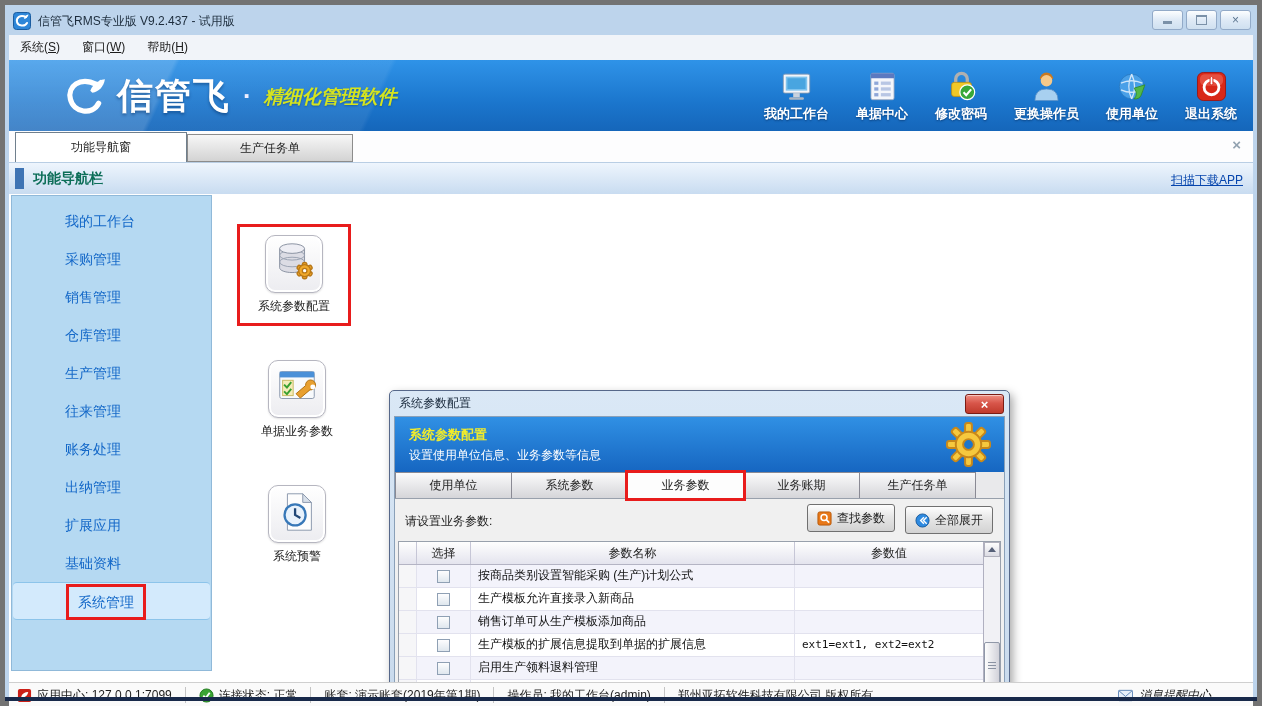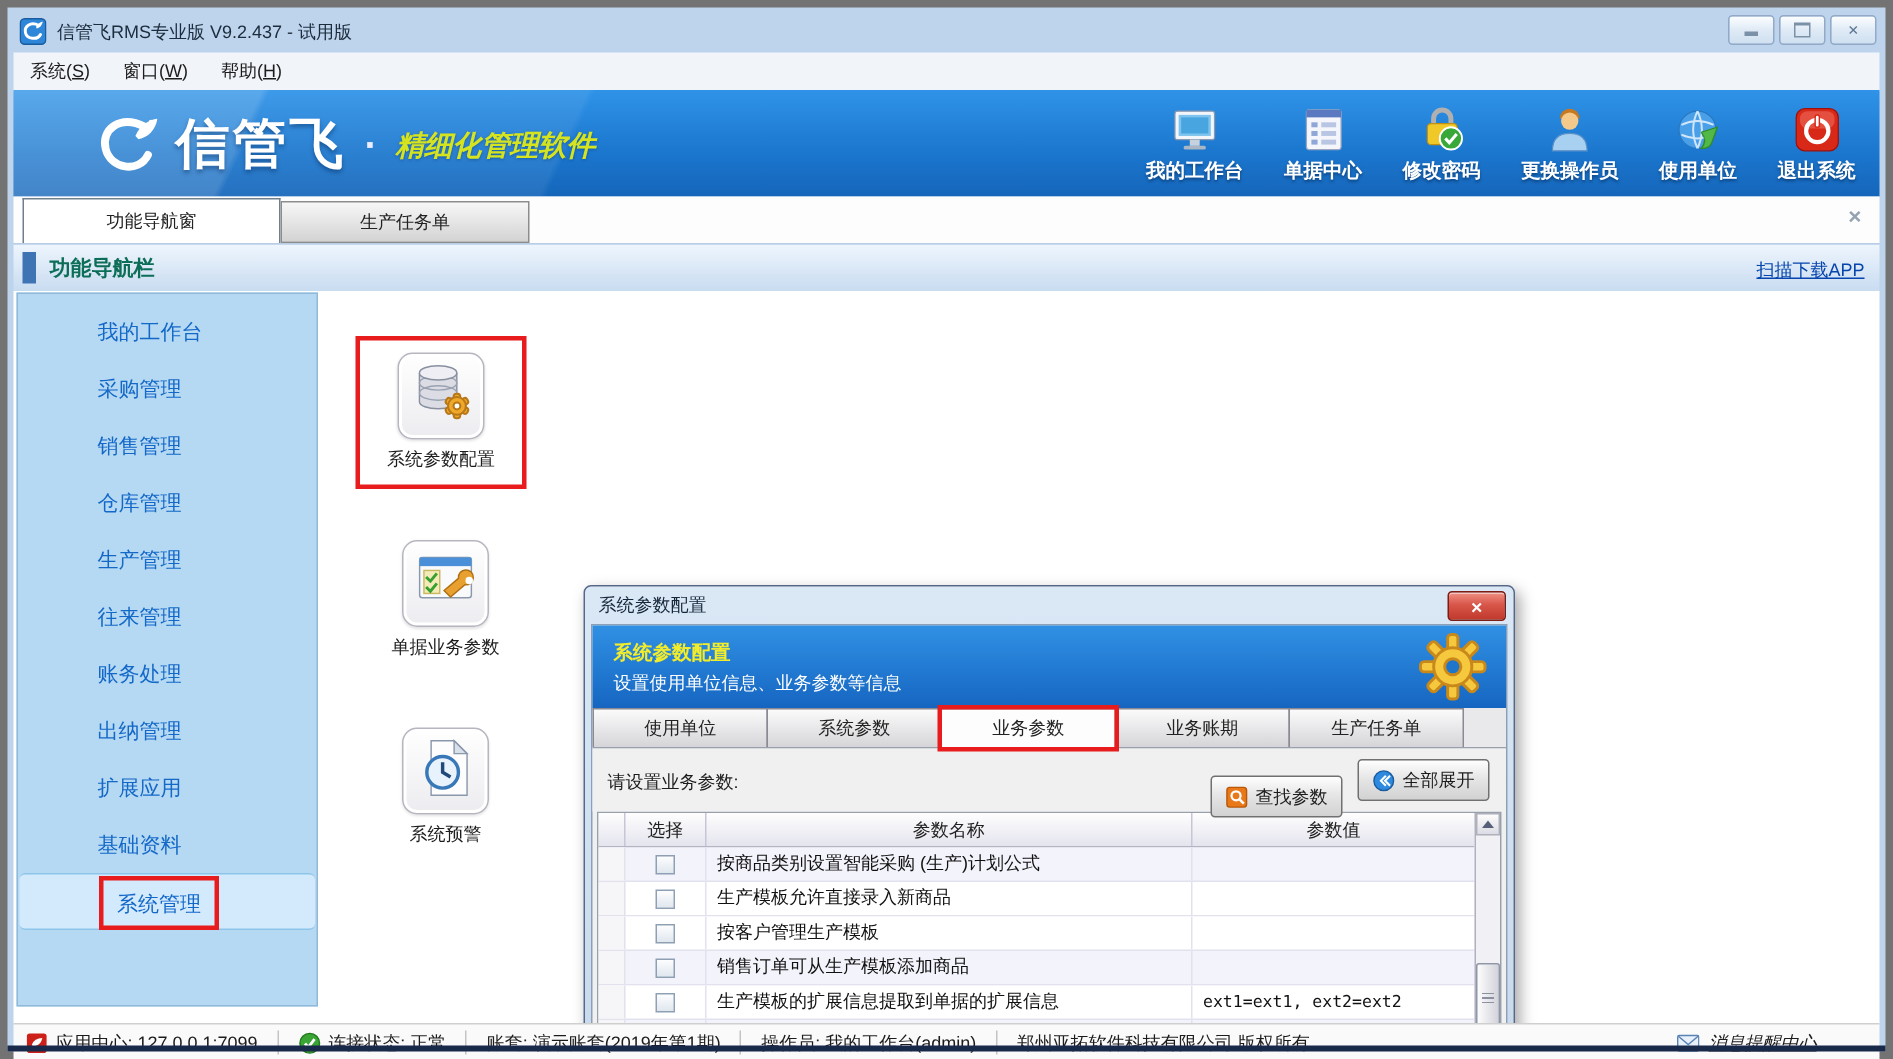--- a/index.html
+++ b/index.html
@@ -75,21 +75,21 @@
   .dlg-h-title{position:absolute;left:14px;top:9px;font-size:13px;font-weight:bold;color:#f2ec2a;}
   .dlg-h-sub{position:absolute;left:14px;top:30px;font-size:12px;color:#fff;}
   .dlg-gear{position:absolute;right:12px;top:4px;width:47px;height:47px;}
   .dlg-tabs{height:26px;flex:0 0 auto;display:flex;background:#e9e9eb;border-bottom:1px solid #98a0ac;}
   .dlg-tab{width:117px;box-sizing:border-box;line-height:24px;text-align:center;font-size:12px;color:#222;background:linear-gradient(#fbfbfb,#d5d5d9);border:1px solid #8a8a94;border-bottom:none;margin-right:-1px;}
   .dlg-tab.active{background:#fdfdfd;position:relative;z-index:3;margin-bottom:-1px;outline:3px solid #e81c1c;outline-offset:-1px;}
   .dlg-toolbar{height:42px;flex:0 0 auto;position:relative;background:#f0f0f0;}
   .dlg-prompt{position:absolute;left:10px;top:14px;font-size:12px;color:#1c1c1c;}
   .btn{box-sizing:border-box;border:1px solid #707070;border-radius:3px;background:linear-gradient(#fefefe,#e6e6e6 45%,#d2d2d2);font-size:12px;color:#1c1c1c;display:flex;align-items:center;justify-content:center;gap:5px;cursor:default;}
   .btn svg{width:15px;height:15px;flex:0 0 auto;}
-  .btn-find{position:absolute;right:109px;top:18px;width:88px;height:28px;font-family:Liberation Serif, serif;}
+  .btn-find{position:absolute;right:109px;top:5px;width:88px;height:28px;font-family:Liberation Serif, serif;}
   .btn-expand{position:absolute;right:11px;top:7px;width:88px;height:28px;}
   .dlg-table{flex:0 0 auto;height:244px;margin:0 3px;border:1px solid #98a0ac;background:#fff;box-sizing:border-box;display:flex;}
   .tbl-main{flex:1;display:flex;flex-direction:column;overflow:hidden;}
   .tbl-header{display:flex;height:22px;flex:0 0 auto;background:linear-gradient(#fefefe,#e4e4ee);border-bottom:1px solid #b4b4c4;font-size:12px;color:#222;}
   .tbl-header .hcell{display:flex;align-items:center;justify-content:center;border-right:1px solid #c6c6d6;box-sizing:border-box;height:100%;font-family:Liberation Serif, serif;}
   .h-ind{width:18px;}.h-check{width:54px;}.h-name{flex:1;}.h-value{width:188px;border-right:none!important;}
   .tbl-row{display:flex;height:22px;flex:0 0 auto;border-bottom:1px solid #e2e2ee;font-size:12px;color:#111;background:#fff;}
   .tbl-row.alt{background:#f3f3fb;}
   .cell-ind{width:18px;border-right:1px solid #e2e2ee;box-sizing:border-box;background:#f6f6f8;position:relative;}
   .cell-check{width:54px;border-right:1px solid #e2e2ee;box-sizing:border-box;display:flex;align-items:center;justify-content:center;}
@@ -359,28 +359,20 @@
                   <div class="cell-value"></div>
                 </div>
                 <div class="tbl-row">
                   <div class="cell-ind"></div>
                   <div class="cell-check">
                     <div class="checkbox"></div>
                   </div>
                   <div class="cell-name">生产模板允许直接录入新商品</div>
                   <div class="cell-value"></div>
                 </div>
-                <div class="tbl-row">
-                  <div class="cell-ind"></div>
-                  <div class="cell-check">
-                    <div class="checkbox"></div>
-                  </div>
-                  <div class="cell-name">按客户管理生产模板</div>
-                  <div class="cell-value"></div>
-                </div>
                 <div class="tbl-row alt">
                   <div class="cell-ind"></div>
                   <div class="cell-check">
                     <div class="checkbox"></div>
                   </div>
                   <div class="cell-name">销售订单可从生产模板添加商品</div>
                   <div class="cell-value"></div>
                 </div>
                 <div class="tbl-row">
                   <div class="cell-ind"></div>

